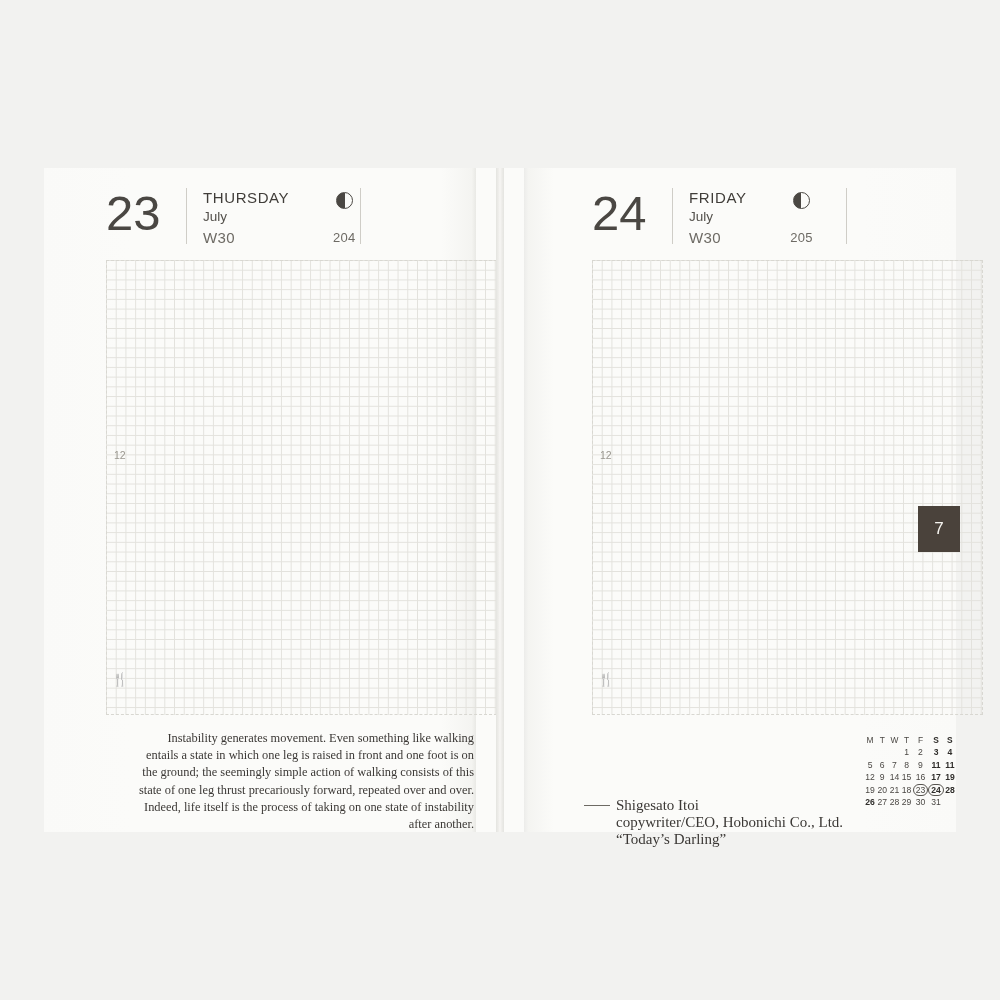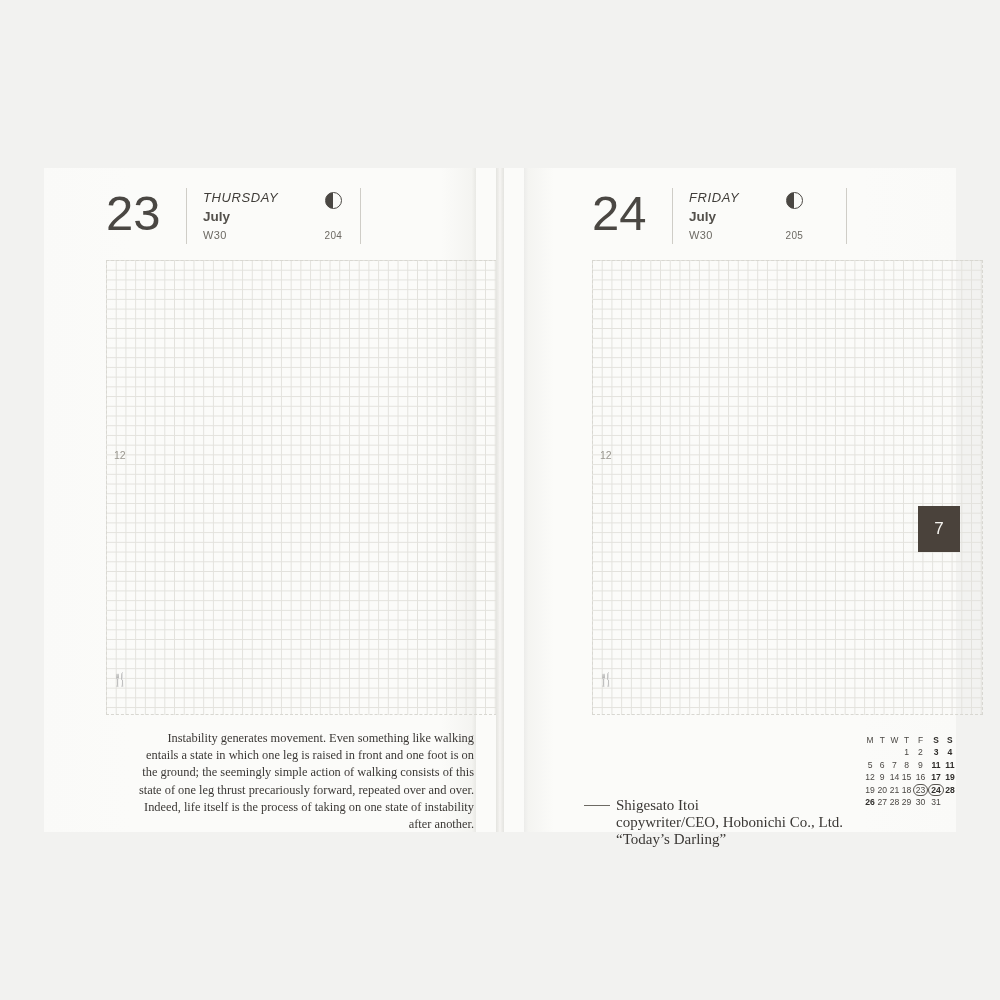--- a/index.html
+++ b/index.html
@@ -71,55 +71,54 @@
     text-align: left;
   }
   .vrule {
     width: 1px;
     height: 56px;
     background: #cfcdc7;
     margin: 2px 16px 0 6px;
   }
   .daymeta { padding-top: 2px; }
   .dayname {
-    font-size: 13px;
+    font-size: 15px;
     letter-spacing: 0.6px;
     color: #403d39;
     line-height: 19px;
-    font-style: italic;
   }
   .month {
     font-size: 13.5px;
     color: #53504b;
     line-height: 18px;
     margin-top: 1px;
-    font-weight: 700;
+    font-weight: 400;
   }
   .week {
-    font-size: 11px;
+    font-size: 15px;
     color: #6d6a64;
     letter-spacing: 0.4px;
     margin-top: 3px;
   }
   .moonbox {
     margin-left: 38px;
     padding-top: 6px;
     display: flex;
     flex-direction: column;
     align-items: center;
     width: 34px;
   }
   .moon {
     width: 15px; height: 15px;
     border-radius: 50%;
     border: 1.2px solid #4a4743;
     background: linear-gradient(to right, #4a4743 0%, #4a4743 50%, #fbfbf9 50%, #fbfbf9 100%);
   }
   .doy {
-    font-size: 10px;
+    font-size: 13px;
     color: #6d6a64;
     margin-top: 21px;
     letter-spacing: 0.3px;
   }
   .hdr-rule {
     position: absolute;
     top: 20px;
     width: 1px;
     height: 56px;
     background: #cfcdc7;

